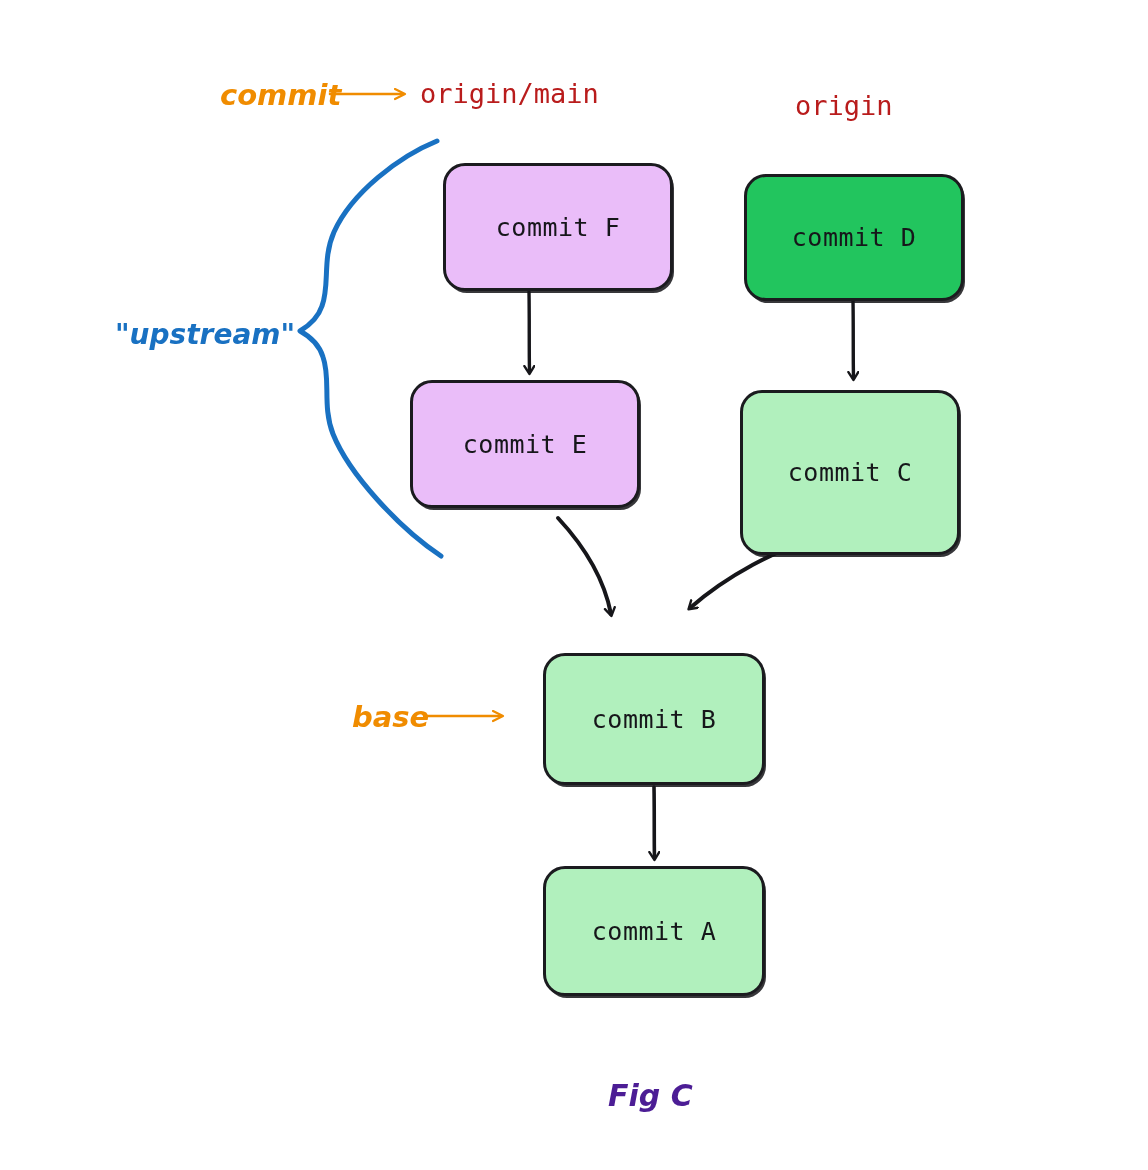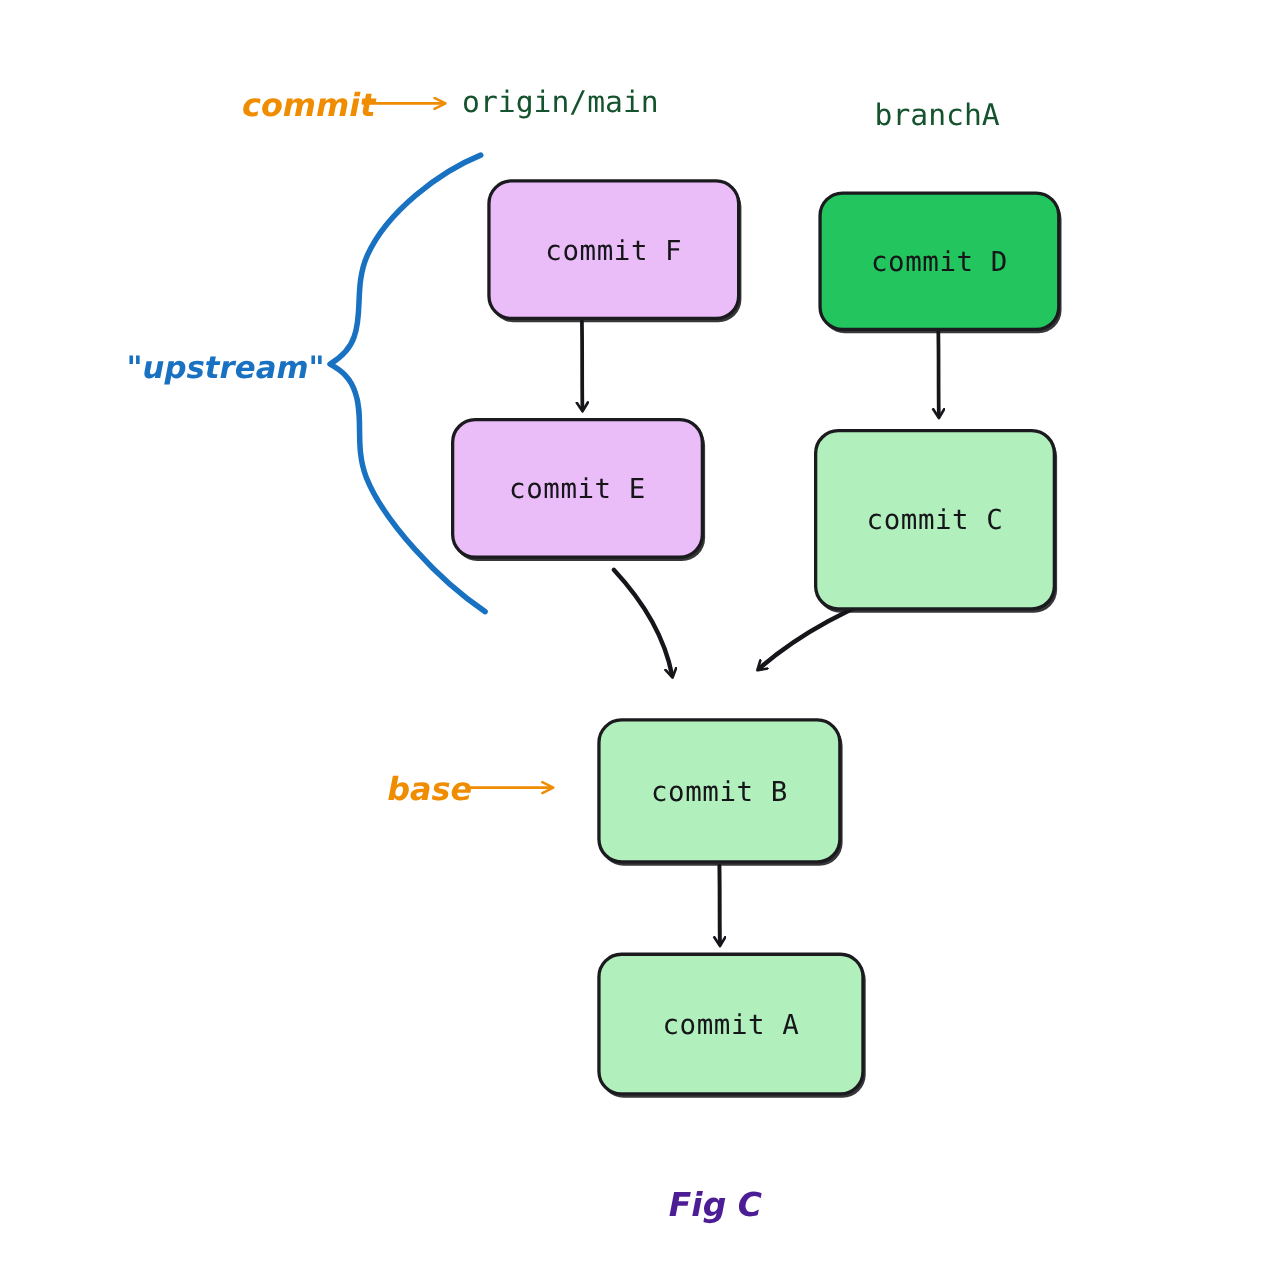--- a/index.html
+++ b/index.html
@@ -38,21 +38,21 @@
     font-family: "DejaVu Sans Mono", "Liberation Mono", monospace;
     font-size: 25px;
     color: #16161a;
     letter-spacing: 0.5px;
     white-space: nowrap;
   }
   .branch-label {
     position: absolute;
     font-family: "DejaVu Sans Mono", "Liberation Mono", monospace;
     font-size: 27px;
-    color: #14532d;
+    color: #b91c1c;
     white-space: nowrap;
   }
   .annot {
     position: absolute;
     font-family: "DejaVu Sans", sans-serif;
     font-style: italic;
     font-weight: bold;
     white-space: nowrap;
   }
   .annot-orange { color: #f08c00; font-size: 29px; }
@@ -100,21 +100,21 @@
              C400,156 352,192 334,232
              C322,259 330,285 322,306
              C318,318 310,325 300,331
              C311,337 319,344 323,357
              C331,379 322,406 333,434
              C349,474 399,528 441,556" fill="none" stroke="#1971c2" stroke-width="5" stroke-linecap="round" stroke-linejoin="round"></path>
   </svg>
 
   <div class="branch-label" style="left:420px; top:78px;">origin/main</div>
 
-  <div class="branch-label" style="left:795px; top:90px;">branchA</div>
+  <div class="branch-label" style="left:795px; top:90px;">origin</div>
 
   <div class="annot annot-orange" style="left:220px; top:78px;">commit</div>
 
   <div class="annot annot-blue" style="left:115px; top:318px;">"upstream"</div>
 
   <div class="annot annot-orange" style="left:352px; top:700px;">base</div>
 
   <div class="node-box" style="left:415px; top:163px; width:230px; height:128px; background:#eabdf9;margin-left:28px;">
     <span class="node-label">commit F</span>
   </div>
@@ -128,19 +128,19 @@
   </div>
 
   <div class="node-box" style="left:740px; top:390px; width:220px; height:165px; background:#b1f0bd;">
     <span class="node-label">commit C</span>
   </div>
 
   <div class="node-box" style="left:543px; top:653px; width:222px; height:132px; background:#b1f0bd;">
     <span class="node-label">commit B</span>
   </div>
 
-  <div class="node-box" style="left:543px; top:866px; width:243px; height:130px; background:#b1f0bd;">
+  <div class="node-box" style="left:543px; top:866px; width:222px; height:130px; background:#b1f0bd;">
     <span class="node-label">commit A</span>
   </div>
 
   <div class="caption" style="left:608px; top:1078px;">Fig C</div>
 
 </div>
 
 </body></html>

